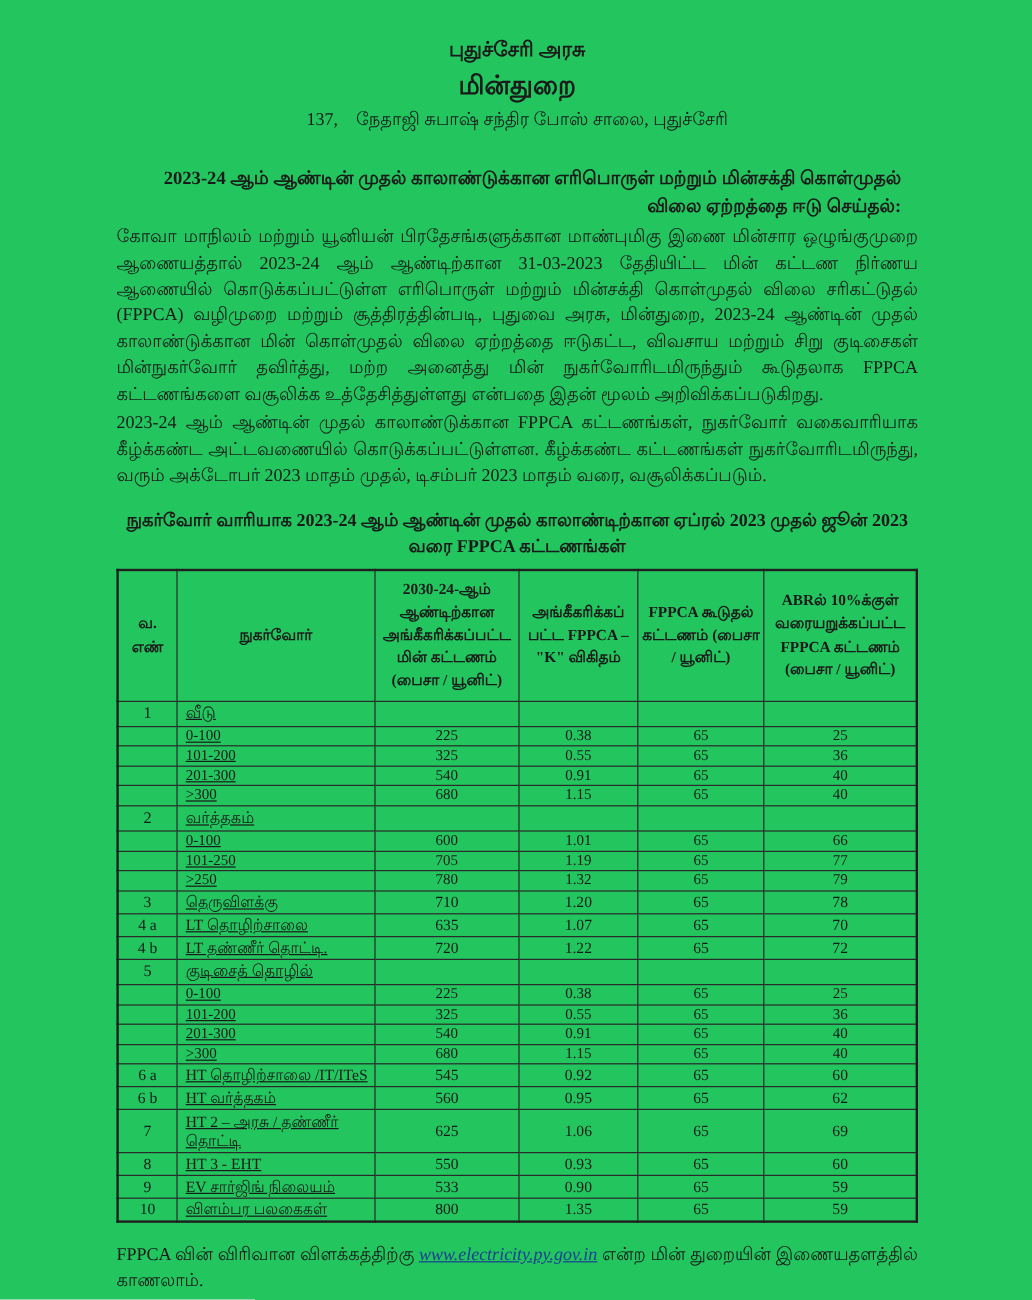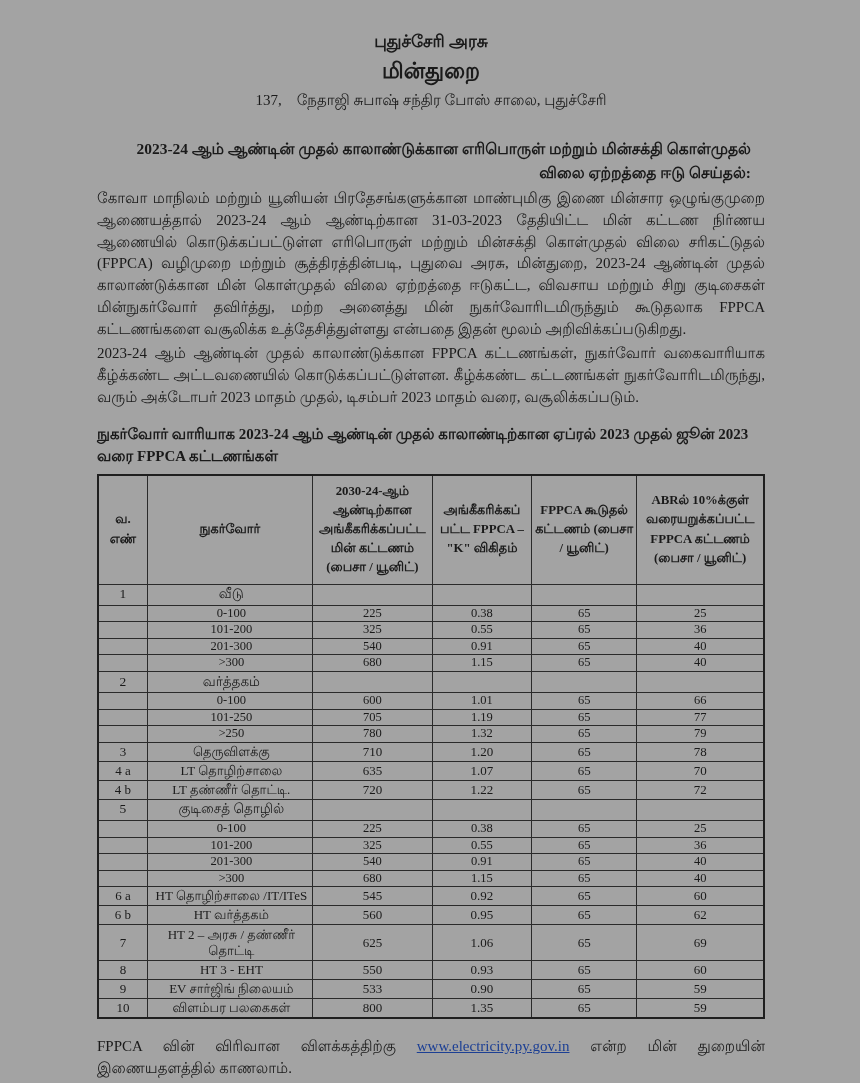--- a/index.html
+++ b/index.html
@@ -2,21 +2,21 @@
 <html><head>
 <meta charset="utf-8">
 <style>
   * { margin: 0; padding: 0; box-sizing: border-box; }
   html, body { background: #e8e8e8; }
   .doc {
     position: relative;
     width: 860px;
     height: 1083px;
     margin: 0 auto;
-    background: #a3a3a3;
+    background: #22c55e;
     color: #1a1a1a;
     font-family: "Liberation Serif", serif;
     padding: 30px 95px 20px 97px;
     overflow: hidden;
   }
   .letterhead { text-align: center; }
   .org-name { font-weight: bold; font-size: 17px; line-height: 1.45; }
   .dept-name { font-weight: bold; font-size: 22px; line-height: 1.45; }
   .address-line { font-weight: normal; font-size: 15px; line-height: 1.5; margin-top: 2px; white-space: pre; }
   .subject {
@@ -29,21 +29,21 @@
   }
   .para {
     font-size: 15px;
     line-height: 1.45;
     text-align: justify;
     margin-top: 3px;
   }
   .table-title {
     font-weight: bold;
     font-size: 15px;
-    text-align: left;
+    text-align: center;
     margin: 14px auto 6px auto;
     line-height: 1.5;
   }
   table.fppca {
     width: 100%;
     border-collapse: collapse;
     border: 2px solid #1f1f1f;
     table-layout: fixed;
   }
   table.fppca th, table.fppca td {
@@ -57,21 +57,21 @@
     padding: 6px 3px;
     line-height: 1.5;
     height: 96px;
   }
   table.fppca td {
     font-size: 12.5px;
     text-align: center;
     padding: 0 4px;
     line-height: 1.25;
   }
-  table.fppca td:nth-child(2) { text-align: center; padding-left: 7px; }
+  table.fppca td:nth-child(2) { text-align: left; padding-left: 7px; text-decoration: underline; }
   tr.row-group td { height: 21px; font-size: 13.5px; }
   tr.row-sub td { height: 15px; }
   tr.row-item td { height: 19px; font-size: 13px; }
   tr.row-tall td { height: 36px; font-size: 13px; }
   .footer-note {
     font-size: 15px;
     line-height: 1.5;
     text-align: justify;
     margin-top: 16px;
   }
@@ -301,15 +301,15 @@
           <td>10</td>
           <td>விளம்பர பலகைகள்</td>
           <td>800</td>
           <td>1.35</td>
           <td>65</td>
           <td>59</td>
         </tr>
       </tbody>
   </table>
 
-  <div class="footer-note"><span>FPPCA வின் விரிவான விளக்கத்திற்கு </span><span class="website-link" style="color: rgb(28, 63, 148);">www.electricity.py.gov.in</span><span> என்ற மின் துறையின் இணையதளத்தில் காணலாம்.</span></div>
+  <div class="footer-note"><span>FPPCA வின் விரிவான விளக்கத்திற்கு </span><span class="website-link" style="color: rgb(28, 63, 148); font-style: italic;">www.electricity.py.gov.in</span><span> என்ற மின் துறையின் இணையதளத்தில் காணலாம்.</span></div>
 
 </div>
 
 </body></html>

